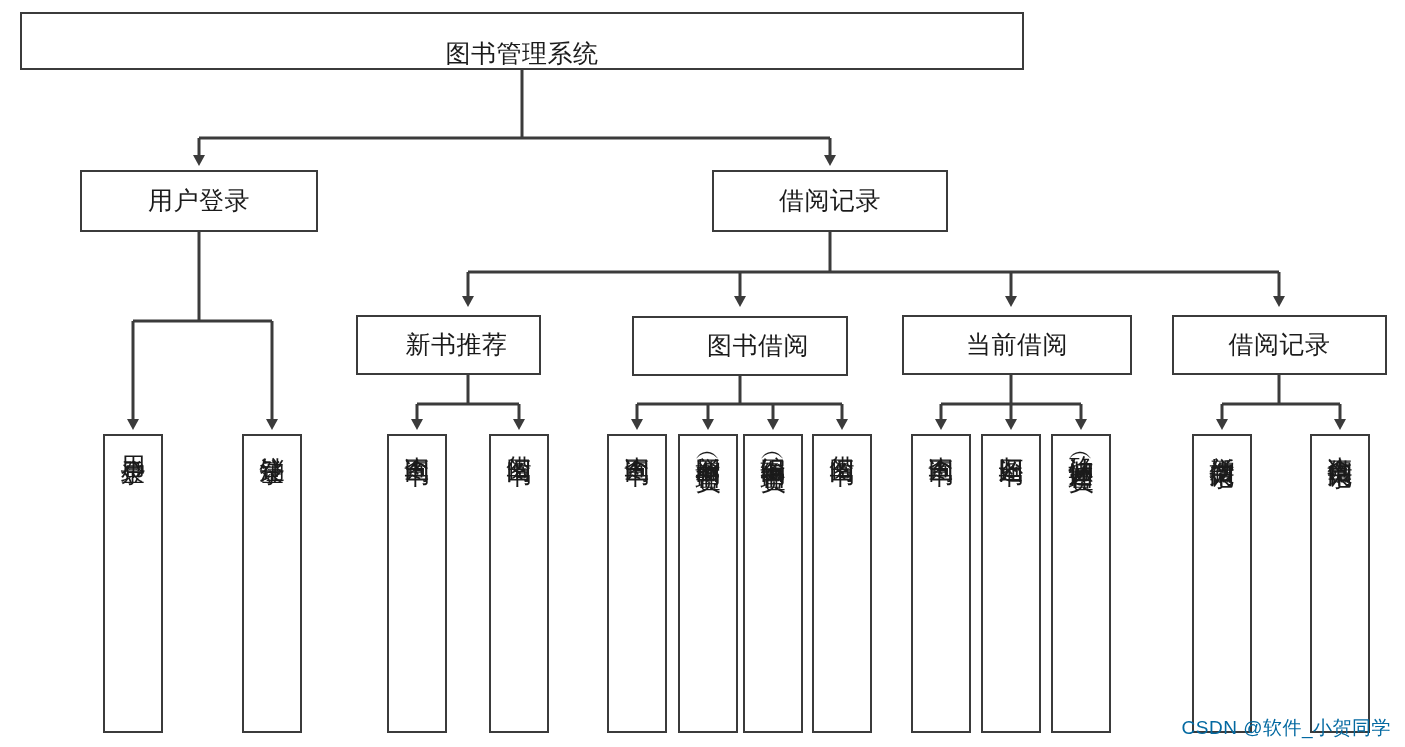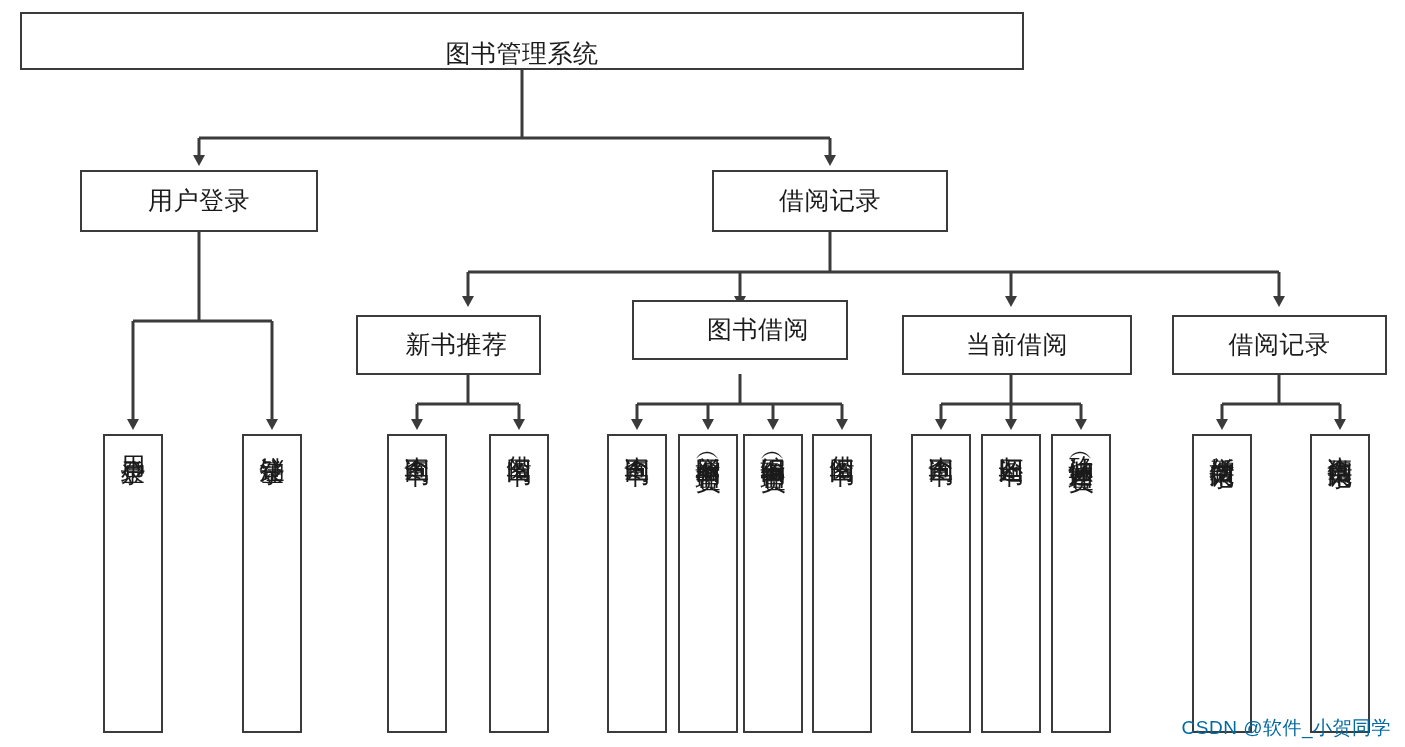--- a/index.html
+++ b/index.html
@@ -129,21 +129,21 @@
   <div class="node horiz" style="left:80px; top:170px; width:238px; height:62px;">
     <span class="label">用户登录</span>
   </div>
   <div class="node horiz" style="left:712px; top:170px; width:236px; height:62px;">
     <span class="label">借阅记录</span>
   </div>
 
   <div class="node horiz" style="left:356px; top:315px; width:185px; height:60px;padding-left:16px;">
     <span class="label">新书推荐</span>
   </div>
-  <div class="node horiz" style="left:632px; top:300px; width:216px; height:60px;padding-left:36px;">
+  <div class="node horiz" style="left:632px; top:316px; width:216px; height:60px;padding-left:36px;">
     <span class="label">图书借阅</span>
   </div>
   <div class="node horiz" style="left:902px; top:315px; width:230px; height:60px;">
     <span class="label">当前借阅</span>
   </div>
   <div class="node horiz" style="left:1172px; top:315px; width:215px; height:60px;">
     <span class="label">借阅记录</span>
   </div>
 
   <div class="node vert" style="left:103px; top:434px; width:60px; height:299px;">

